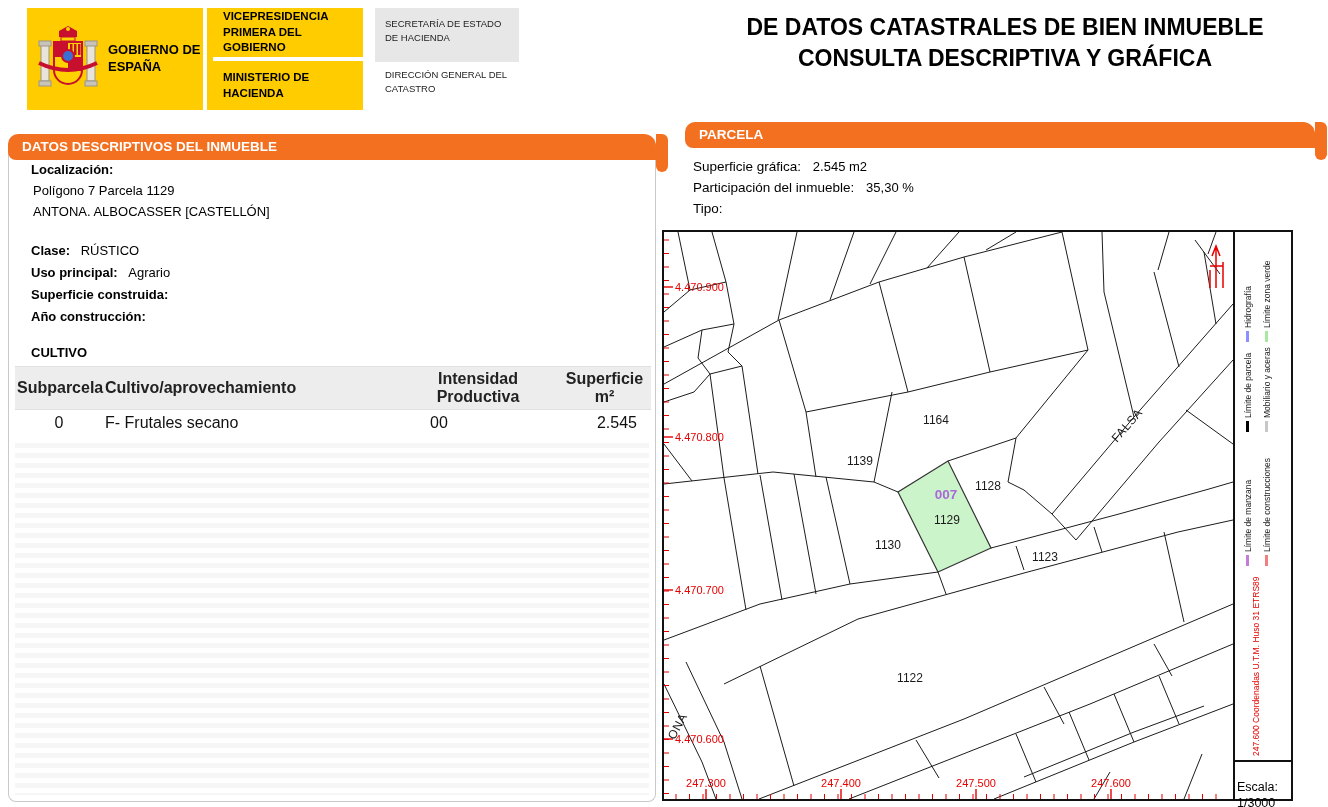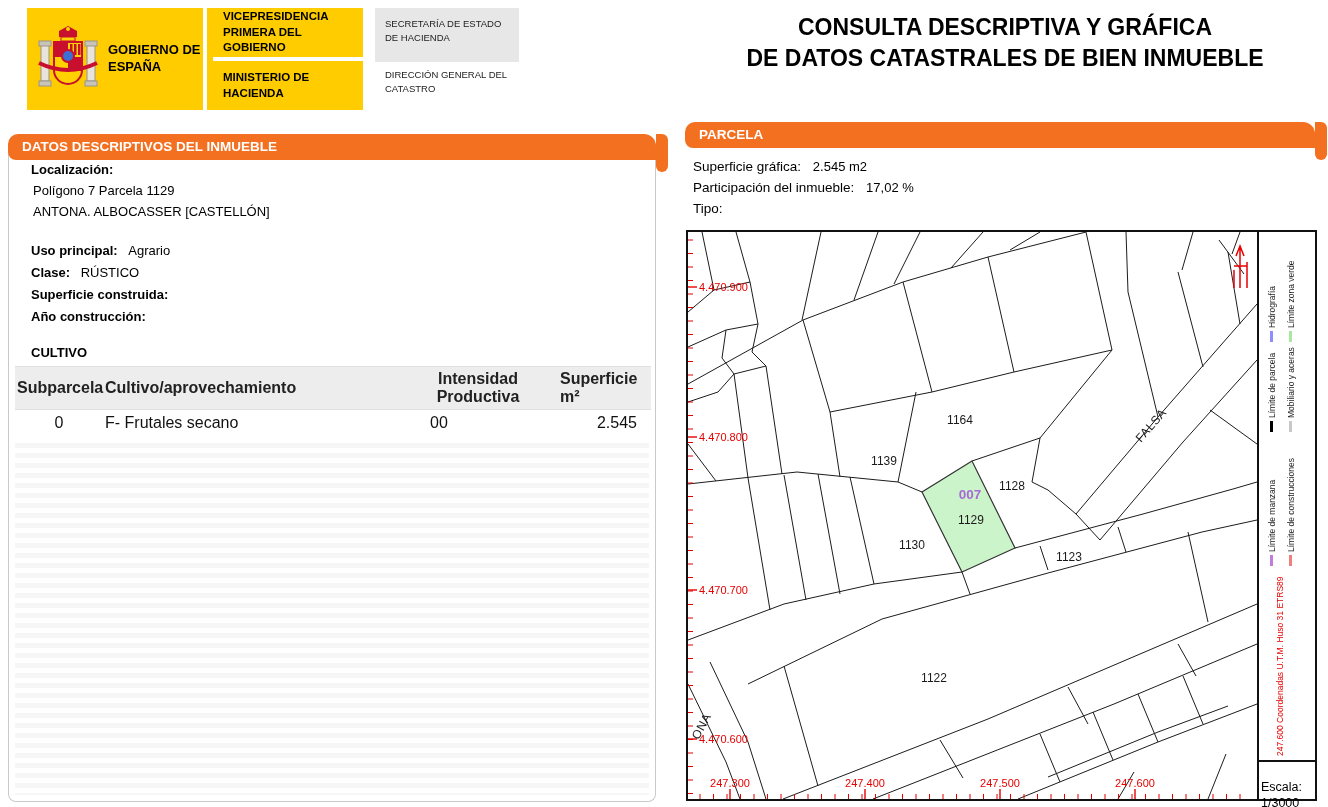--- a/index.html
+++ b/index.html
@@ -48,36 +48,36 @@
   .lp-row .lp-inline-value{margin-left:7px;}
   .gap18{height:18px;}
   .cultivo-title{font-weight:bold;font-size:13px;margin:14px 0 6px 22px;}
   .table-wrap{padding:0 6px;}
   table.cultivo{width:100%;border-collapse:collapse;font-size:16px;table-layout:fixed;}
   table.cultivo col.c1{width:88px;} table.cultivo col.c2{width:295px;}
   table.cultivo col.c3{width:160px;} table.cultivo col.c4{width:93px;}
   table.cultivo th{background:#EDEDED;font-weight:bold;color:#222;padding:3px 2px;
                    border-top:1px solid #E0E0E0;border-bottom:1px solid #E0E0E0;}
   table.cultivo th.h1{text-align:center;} table.cultivo th.h2{text-align:left;}
-  table.cultivo th.h3{text-align:center;} table.cultivo th.h4{text-align:left;padding-right:2px;}
+  table.cultivo th.h3{text-align:center;} table.cultivo th.h4{text-align:center;padding-right:2px;}
   table.cultivo td{padding:4px 2px 2px 2px;color:#111;}
   table.cultivo td.d1{text-align:center;}
   table.cultivo td.d3{padding-left:32px;}
   table.cultivo td.d4{text-align:right;padding-right:14px;}
   .striped-filler{flex:1;margin:4px 6px 6px 6px;
       background:repeating-linear-gradient(to bottom,#fff 0 5px,#F6F6F6 5px 10px);}
 
   
   #right-panel-content{position:absolute;left:685px;top:156px;width:637px;}
   .rp-line{font-size:13.5px;line-height:21px;padding-left:8px;}
   .rp-label{font-weight:normal;}
   .rp-value{margin-left:8px;font-size:13px;}
 
   
-  #map-frame{position:absolute;left:686px;top:230px;width:631px;height:571px;box-sizing:border-box;
+  #map-frame{position:absolute;left:662px;top:230px;width:631px;height:571px;box-sizing:border-box;
              border:2px solid #111;display:flex;background:#fff;z-index:1;}
   #map-svg{width:569px;height:567px;display:block;}
   #legend-strip{width:58px;box-sizing:border-box;border-left:2px solid #111;position:relative;background:#fff;}
   .legend-item{position:absolute;transform-origin:0 0;transform:rotate(-90deg);white-space:nowrap;
                font-size:8.5px;color:#222;}
   .legend-dash{display:inline-block;width:11px;height:3px;margin-right:3px;vertical-align:2px;}
   #coords-note{position:absolute;left:16px;top:524px;transform-origin:0 0;transform:rotate(-90deg);
                white-space:nowrap;font-size:8.5px;color:#E60000;}
   #escala-box{position:absolute;left:0;right:0;bottom:0;height:39px;border-top:2px solid #111;
               box-sizing:border-box;padding:18px 0 0 2px;font-size:12.5px;line-height:1.25;}
@@ -120,39 +120,39 @@
     <div class="logo-cell">VICEPRESIDENCIA PRIMERA DEL GOBIERNO</div>
     <div class="logo-hdivider"></div>
     <div class="logo-cell">MINISTERIO DE HACIENDA</div>
   </div>
 </div>
 
 <div id="secretaria-box">SECRETARÍA DE ESTADO DE HACIENDA</div>
 <div id="direccion-box">DIRECCIÓN GENERAL DEL CATASTRO</div>
 
 <div id="title-block">
+  <div class="main-title">DE DATOS CATASTRALES DE BIEN INMUEBLE</div>
   <div class="main-title">CONSULTA DESCRIPTIVA Y GRÁFICA</div>
-  <div class="main-title">DE DATOS CATASTRALES DE BIEN INMUEBLE</div>
 </div>
 
 <div id="left-bar" class="panel-bar">DATOS DESCRIPTIVOS DEL INMUEBLE</div>
 
 <div id="left-panel">
   <div class="lp-content">
     <div class="lp-label">Localización:</div>
     <div class="lp-value">Polígono 7 Parcela 1129</div>
     <div class="lp-value">ANTONA. ALBOCASSER [CASTELLÓN]</div>
     <div class="gap18"></div>
     <div class="lp-row">
+      <span class="lp-inline-label">Clase:</span>
+      <span class="lp-inline-value">RÚSTICO</span>
+    </div>
+    <div class="lp-row">
       <span class="lp-inline-label">Uso principal:</span>
       <span class="lp-inline-value">Agrario</span>
-    </div>
-    <div class="lp-row">
-      <span class="lp-inline-label">Clase:</span>
-      <span class="lp-inline-value">RÚSTICO</span>
     </div>
     <div class="lp-row">
       <span class="lp-inline-label">Superficie construida:</span>
       <span class="lp-inline-value"></span>
     </div>
     <div class="lp-row">
       <span class="lp-inline-label">Año construcción:</span>
       <span class="lp-inline-value"></span>
     </div>
   </div>
@@ -188,21 +188,21 @@
 
 <div id="right-bar" class="panel-bar">PARCELA</div>
 
 <div id="right-panel-content">
   <div class="rp-line">
     <span class="rp-label">Superficie gráfica:</span>
     <span class="rp-value">2.545 m2</span>
   </div>
   <div class="rp-line">
     <span class="rp-label">Participación del inmueble:</span>
-    <span class="rp-value">17,02 %</span>
+    <span class="rp-value">35,30 %</span>
   </div>
   <div class="rp-line">
     <span class="rp-label">Tipo:</span>
     <span class="rp-value"></span>
   </div>
 </div>
 
 <div id="map-frame">
   <svg id="map-svg" viewBox="0 0 569 567">
     <rect x="0" y="0" width="569" height="567" fill="#ffffff"></rect>

